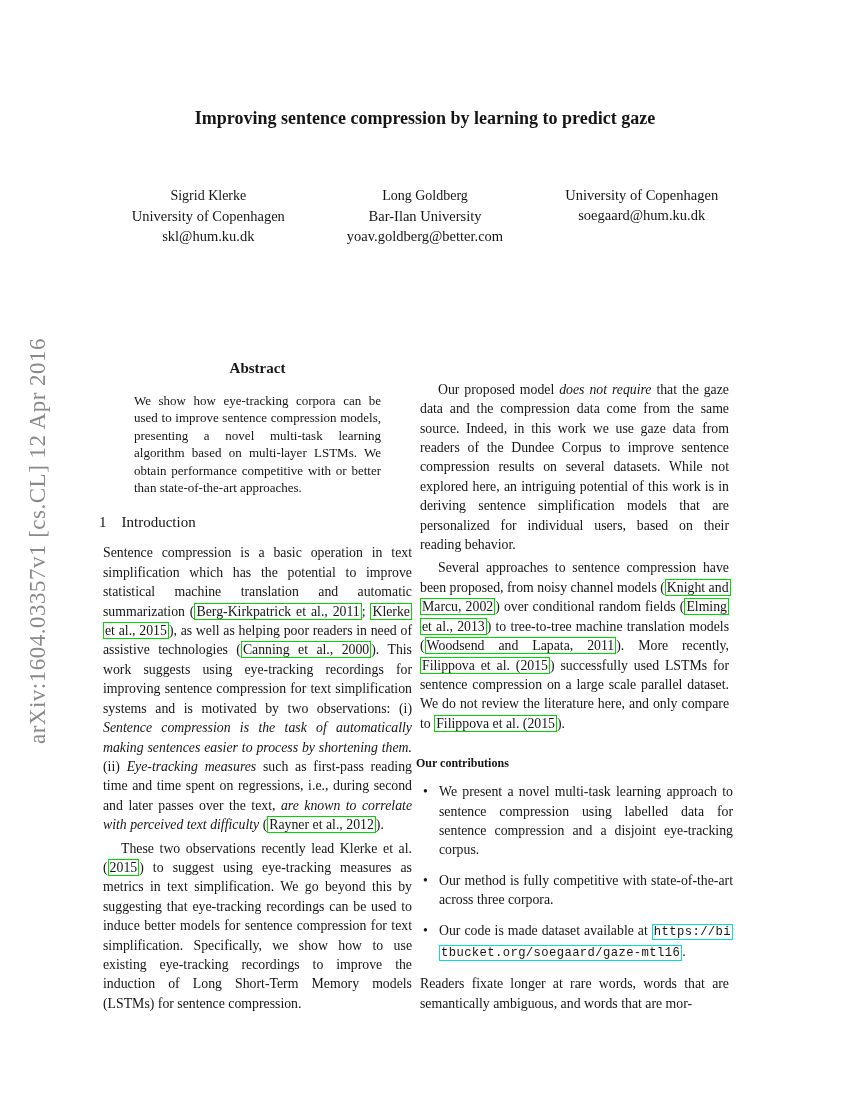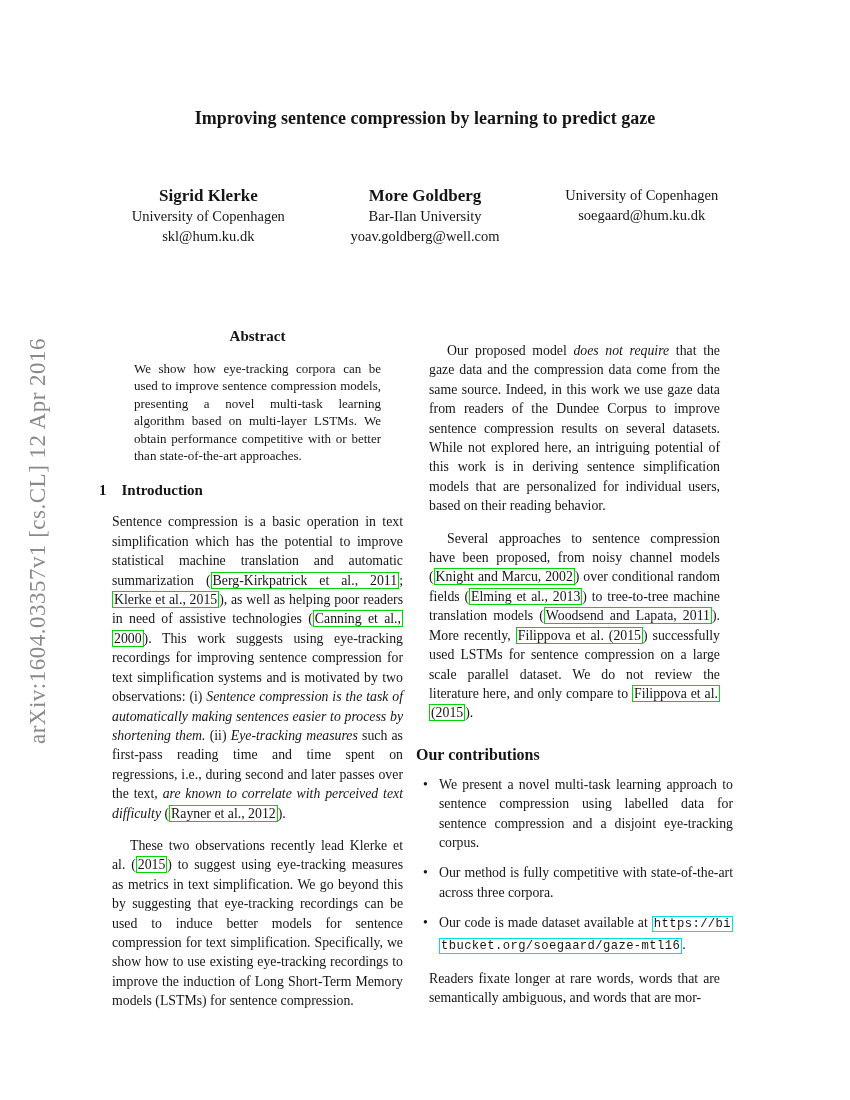--- a/index.html
+++ b/index.html
@@ -32,50 +32,51 @@
     font-weight:bold;
     font-family:Liberation Serif, serif;
   }
   .authors-row {
     position:absolute;
     top:186px; left:100px;
     width:650px;
     display:flex;
   }
   .author-block { flex:1; text-align:center; }
-  .author-name { font-weight:bold; font-size:17px; line-height:20px; margin-bottom:1px; }
+  .author-name { font-weight:normal; font-size:14px; line-height:20px; margin-bottom:1px; }
   .author-affil, .author-email { font-size:14.5px; line-height:19.5px; }
   .columns {
     position:absolute;
-    top:328px; left:99px;
+    top:360px; left:99px;
     width:652px;
     display:flex;
     gap:0;
+    align-items:flex-end;
   }
   .col { width:317px; }
   .abstract-heading {
     text-align:center;
     font-weight:bold;
     font-size:15px;
     margin:0 0 15px 0;
   }
   .abstract-body {
     margin:0 35px;
     font-size:13px;
     line-height:17.4px;
     text-align:justify;
   }
   .section-heading {
-    font-weight:bold;
+    font-weight:normal;
     font-size:15px;
     margin:18px 0 12px 0;
   }
   .sec-num { margin-right:15px; }
   .para {
-    margin:13px;
+    margin:4px;
     font-size:13.8px;
     line-height:19.4px;
     text-align:justify;
   }
   .para.indent { text-indent:18px; }
   .it { font-style:italic; }
   .cite-link {
     border:1.5px solid #00d800;
     padding:0 1px;
     box-decoration-break:clone;
@@ -86,21 +87,21 @@
     font-size:12.2px;
     letter-spacing:0.4px;
     border:1.5px solid #00e0e0;
     padding:0 1px;
     box-decoration-break:clone;
     -webkit-box-decoration-break:clone;
     word-break:break-all;
   }
   .run-in-heading {
     font-weight:bold;
-    font-size:16px;
+    font-size:12px;
     margin:23px 0 11px 0;
   }
   .bullet-item {
     display:flex;
     margin:0 0 11px 7px;
     font-size:13.8px;
     line-height:19.4px;
   }
   .bullet-dot { width:16px; flex:none; }
   .bullet-text { flex:1; text-align:justify; }
@@ -114,23 +115,23 @@
 
   <div class="paper-title">Improving sentence compression by learning to predict gaze</div>
 
   <div class="authors-row">
     <div class="author-block">
       <div class="author-name">Sigrid Klerke</div>
       <div class="author-affil">University of Copenhagen</div>
       <div class="author-email">skl@hum.ku.dk</div>
     </div>
     <div class="author-block">
-      <div class="author-name">More Goldberg</div>
+      <div class="author-name">Long Goldberg</div>
       <div class="author-affil">Bar-Ilan University</div>
-      <div class="author-email">yoav.goldberg@well.com</div>
+      <div class="author-email">yoav.goldberg@better.com</div>
     </div>
     <div class="author-block">
       <div class="author-affil">University of Copenhagen</div>
       <div class="author-email">soegaard@hum.ku.dk</div>
     </div>
   </div>
 
   <div class="columns">
     <div class="col">
         <div class="abstract-heading">Abstract</div>

